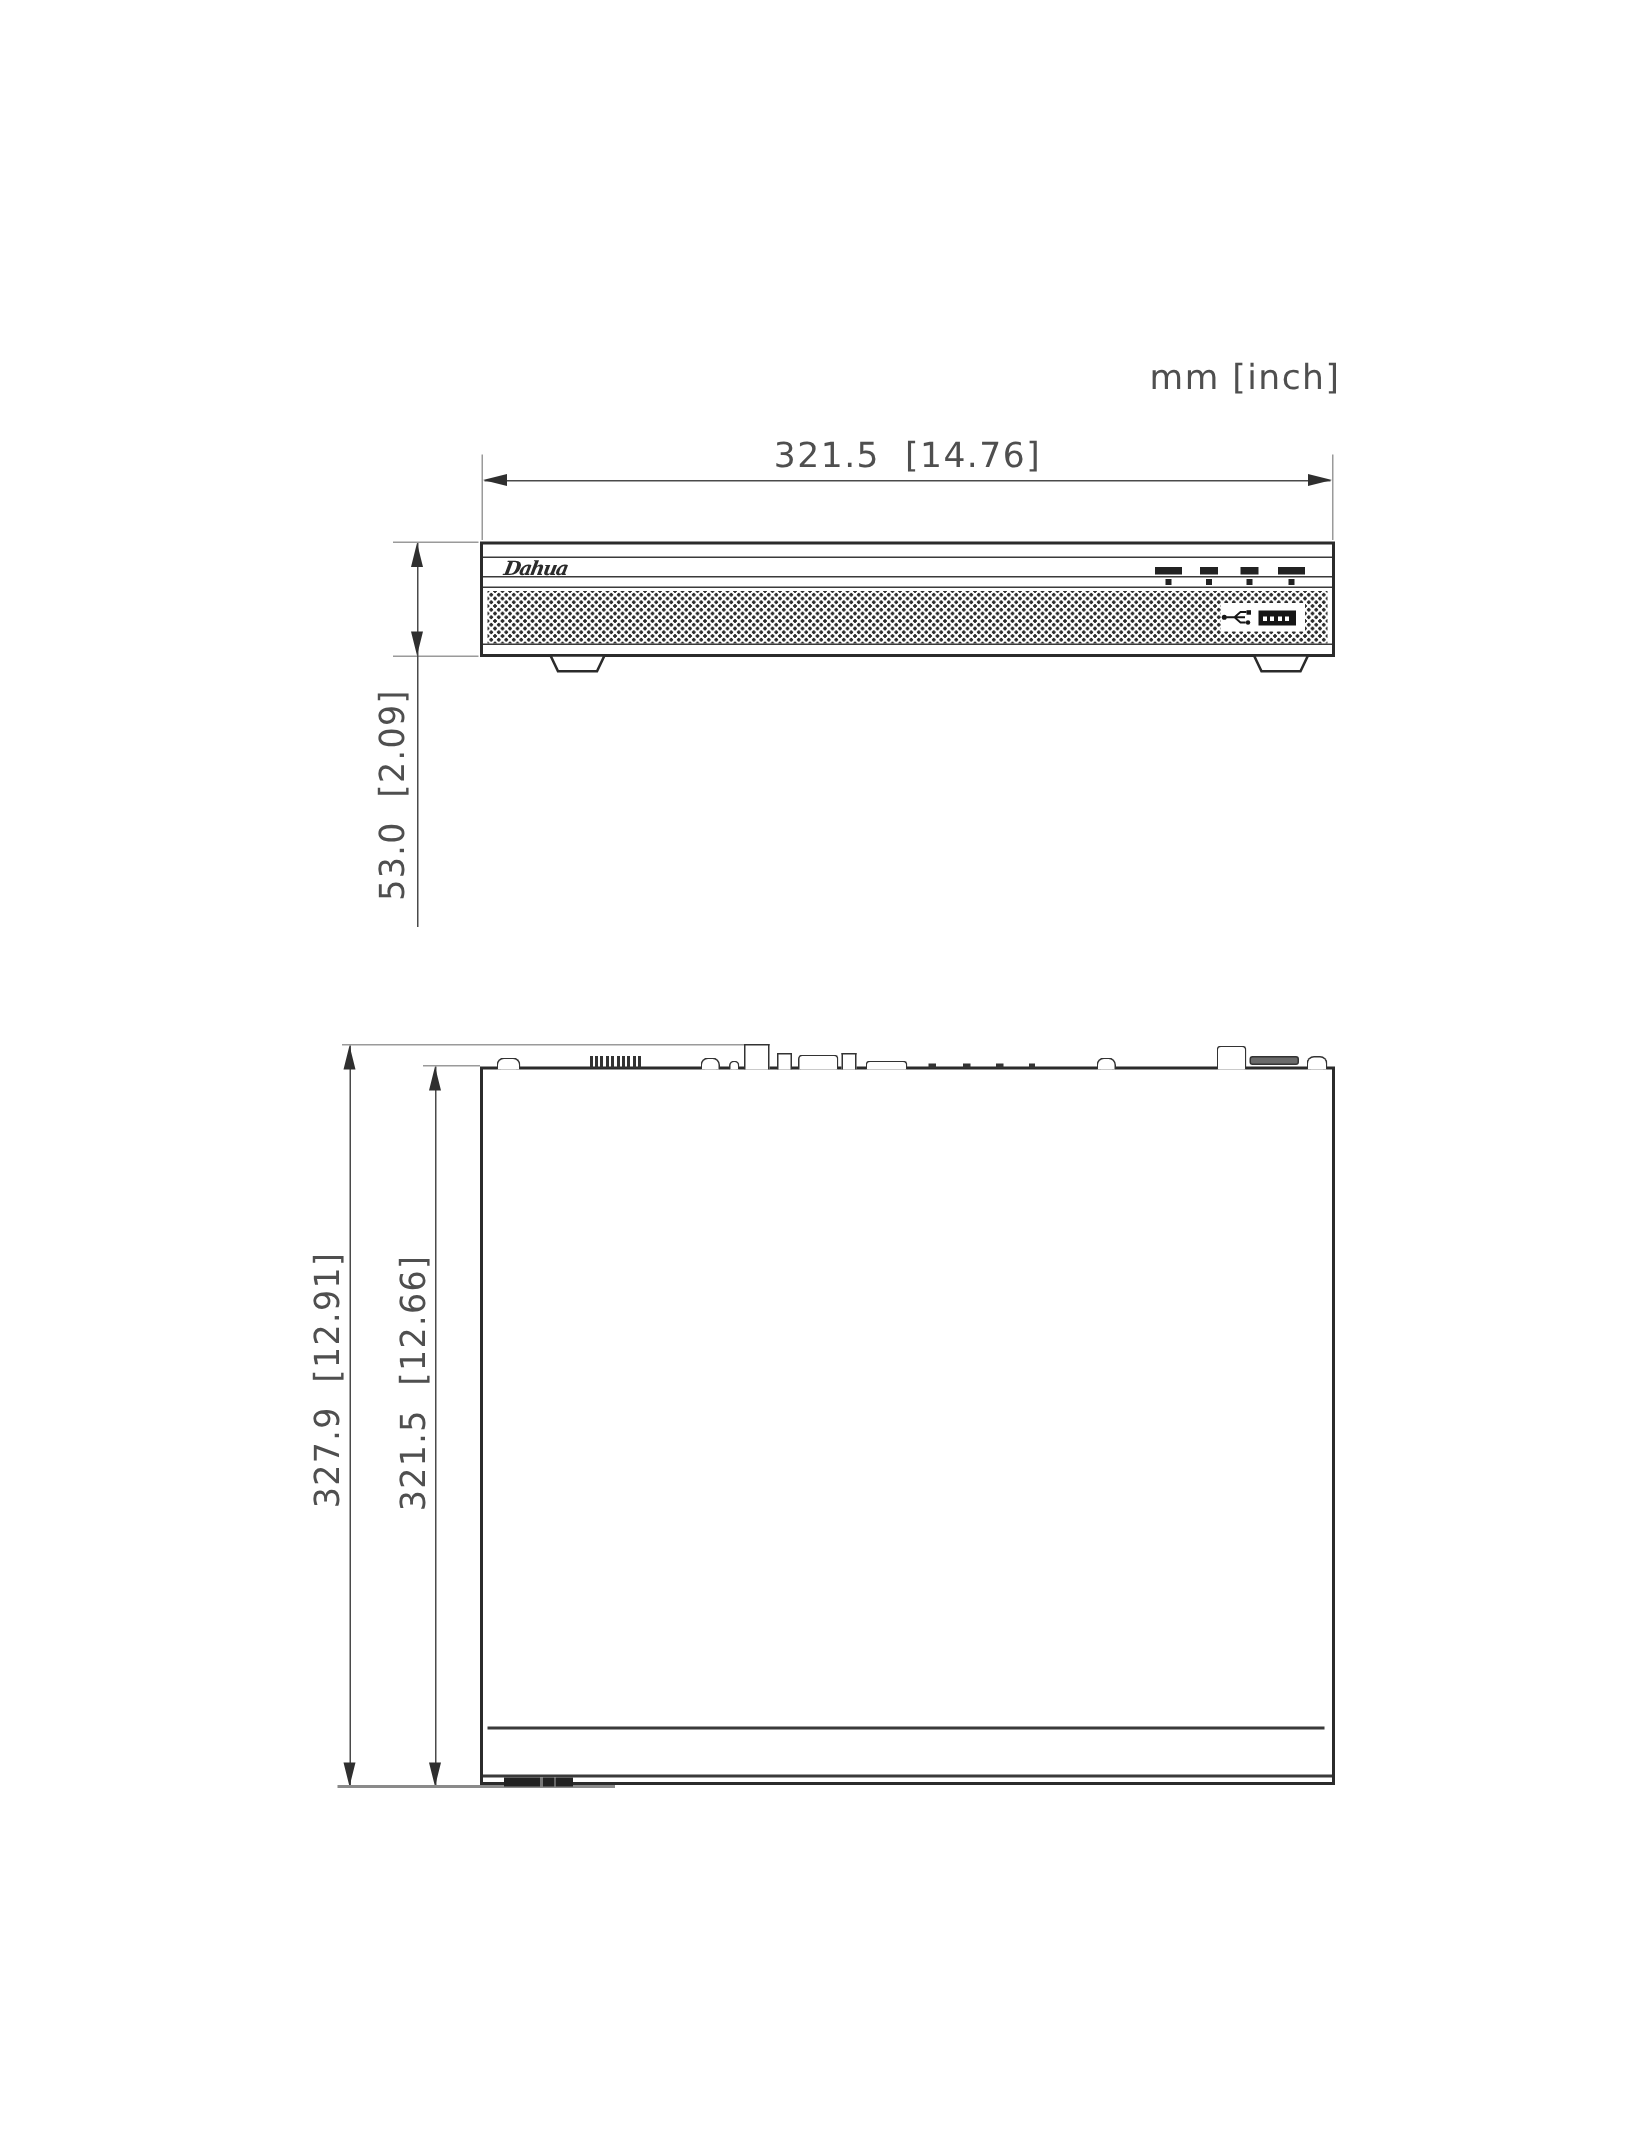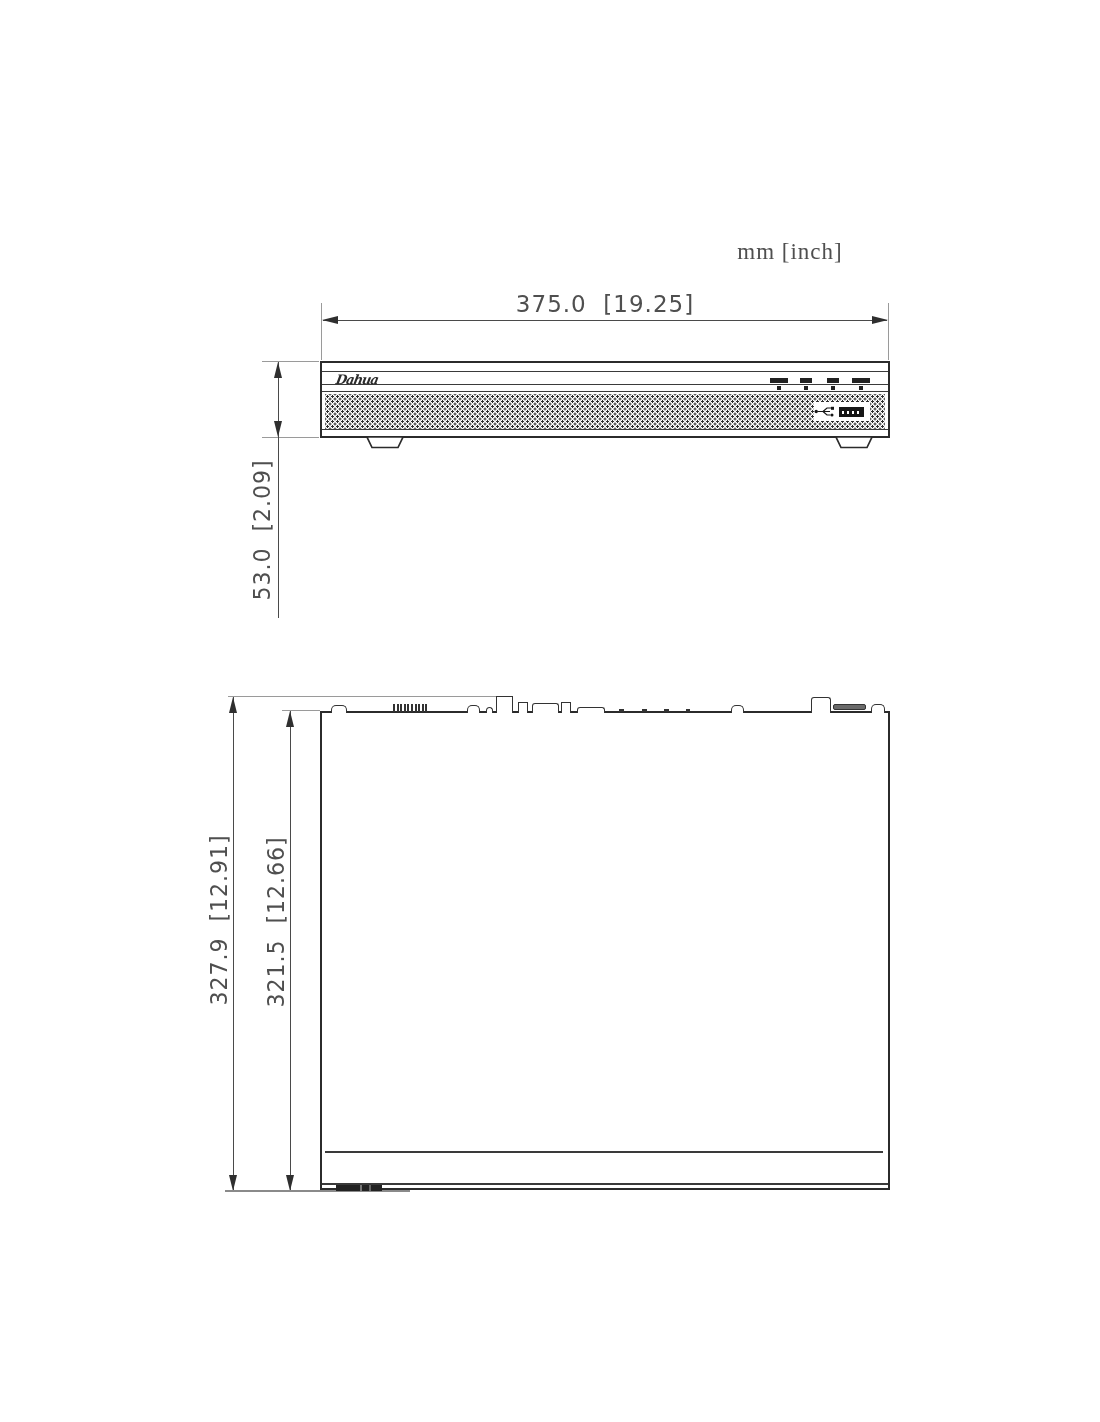--- a/index.html
+++ b/index.html
@@ -64,28 +64,28 @@
   }
   #vent-bar{position:absolute;background:#6a6a6a;border:1px solid #333;box-sizing:border-box;border-radius:2px;}
   #front-strip{position:absolute;left:336px;top:1185px;width:46px;height:6px;
     background:linear-gradient(90deg,#222 0 52%,#777 52% 57%,#222 57% 72%,#666 72% 76%,#222 76%);}
 </style>
 </head>
 <body>
 
 <div id="canvas">
 
-  <div class="dim-text" style="left:720px;top:238px;width:140px;font-family:Liberation Serif, serif;">mm [inch]</div>
+  <div class="dim-text" style="left:760px;top:238px;width:140px;">mm [inch]</div>
 
   <div class="ext" style="left:321px;top:303px;width:1px;height:57px;"></div>
   <div class="ext" style="left:888px;top:303px;width:1px;height:57px;"></div>
   <div class="dimline" style="left:323px;top:320px;width:564px;height:1px;"></div>
   <div class="arrow left" style="left:322px;top:316px;"></div>
   <div class="arrow right" style="left:872px;top:316px;"></div>
-  <div class="dim-text" style="left:322px;top:290px;width:566px;">375.0  [19.25]</div>
+  <div class="dim-text" style="left:322px;top:290px;width:566px;">321.5  [14.76]</div>
 
   <div class="ext" style="left:262px;top:361px;width:57px;height:1px;"></div>
   <div class="ext" style="left:262px;top:437px;width:57px;height:1px;"></div>
   <div class="dimline" style="left:278px;top:362px;width:1px;height:256px;"></div>
   <div class="arrow up" style="left:274px;top:362px;"></div>
   <div class="arrow down" style="left:274px;top:421px;"></div>
   <div class="dim-text vtext" style="left:177px;top:516px;width:170px;">53.0  [2.09]</div>
 
   <div id="front-rect">
     <div class="hline" style="top:8px;"></div>

